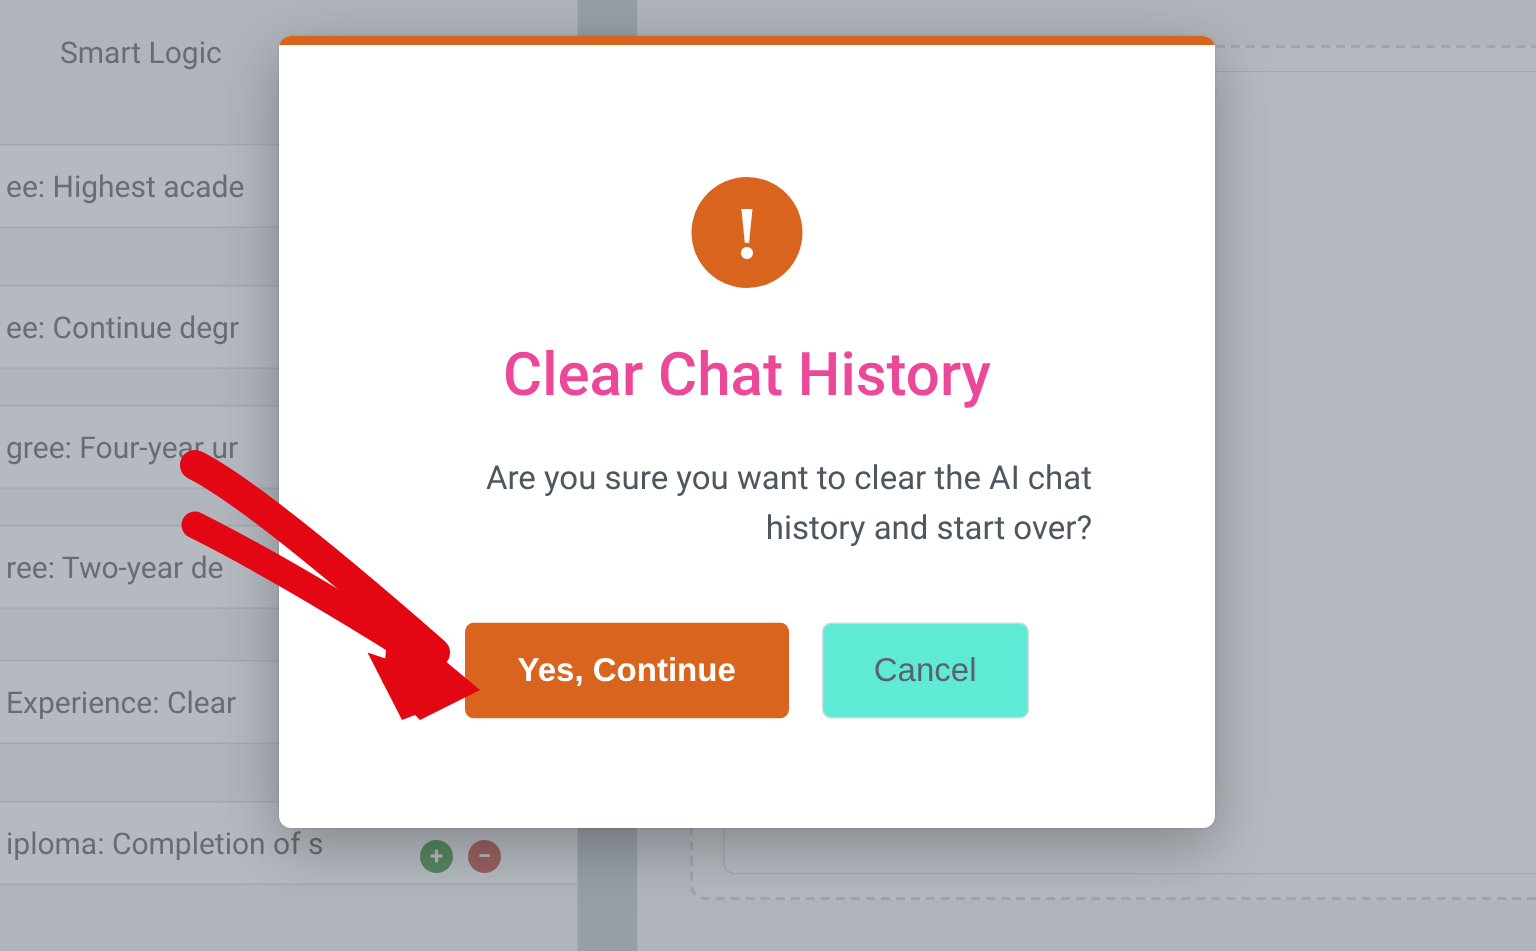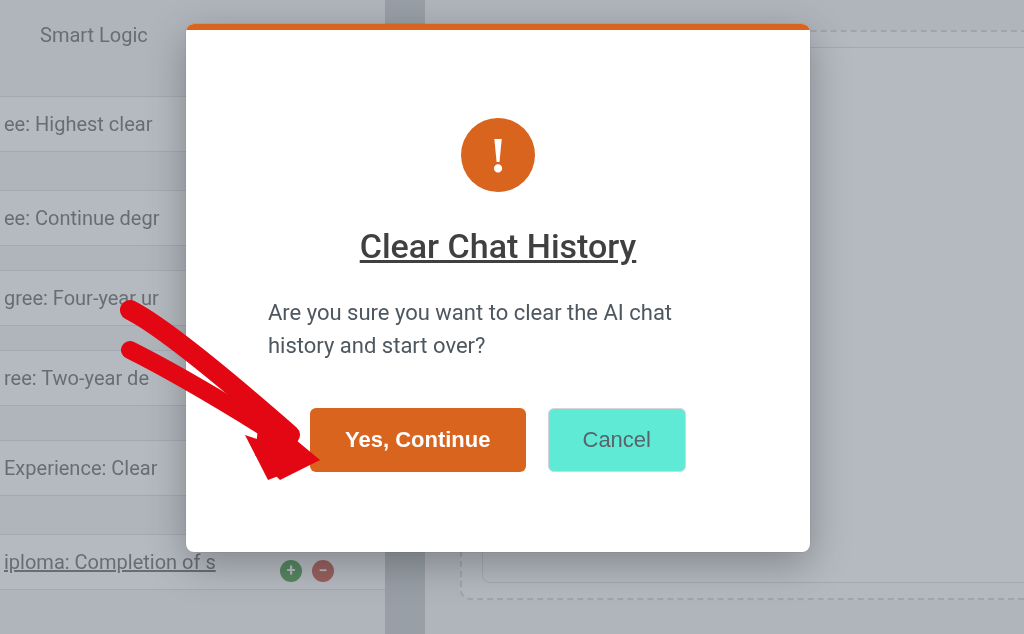--- a/index.html
+++ b/index.html
@@ -98,31 +98,30 @@
     border-radius: 50%;
     background: #d9641e;
     display: flex; align-items: center; justify-content: center;
   }
   .modal-icon span {
     color: #fff; font-size: 50px; font-weight: 700; line-height: 1;
     font-family: Georgia, "Times New Roman", serif;
   }
   .modal-title {
     margin-top: 34px;
-    color: #404040;
-    font-size: 34px;
+    color: #ec4899;
+    font-size: 40px;
     font-weight: 500;
-    text-decoration: underline;
   }
   .modal-text {
     margin-top: 30px;
     color: #4e5760;
     font-size: 22px;
     line-height: 1.5;
-    text-align: left;
+    text-align: right;
     max-width: 460px;
   }
   .modal-buttons {
     margin-top: 46px;
     display: flex; gap: 22px;
   }
   .btn {
     height: 64px;
     padding: 0 34px;
     border-radius: 6px;
@@ -151,35 +150,35 @@
     pointer-events: none;
   }
 </style>
 </head>
 <body>
 
 <div class="bg-wrap">
   <div class="bg-left">
     <div class="bg-tab">Smart Logic</div>
     <div class="bg-row" style="top:96px;">
-        <span>ee: Highest clear</span>
+        <span>ee: Highest acade</span>
       </div>
     <div class="bg-row" style="top:190px;">
         <span>ee: Continue degr</span>
       </div>
     <div class="bg-row" style="top:270px;">
         <span>gree: Four-year ur</span>
       </div>
     <div class="bg-row" style="top:350px;">
         <span>ree: Two-year de</span>
       </div>
     <div class="bg-row" style="top:440px;">
         <span>Experience: Clear</span>
       </div>
-    <div class="bg-row" style="top:534px;text-decoration:underline;">
+    <div class="bg-row" style="top:534px;">
         <span>iploma: Completion of s</span>
       </div>
   </div>
   <div class="bg-sep"></div>
   <div class="bg-right"></div>
 
   <div class="bg-right-box">
     <div class="bg-right-inner">
       <div>demic degree, involv</div>
       <div>gree, specializing in</div>

